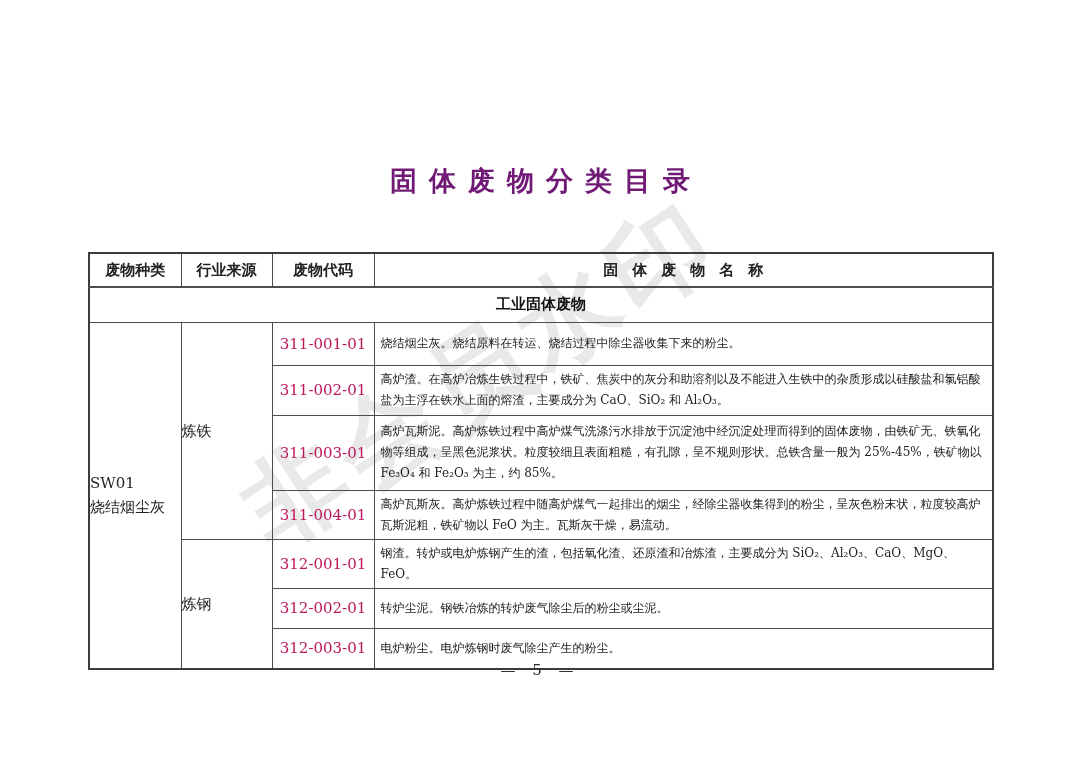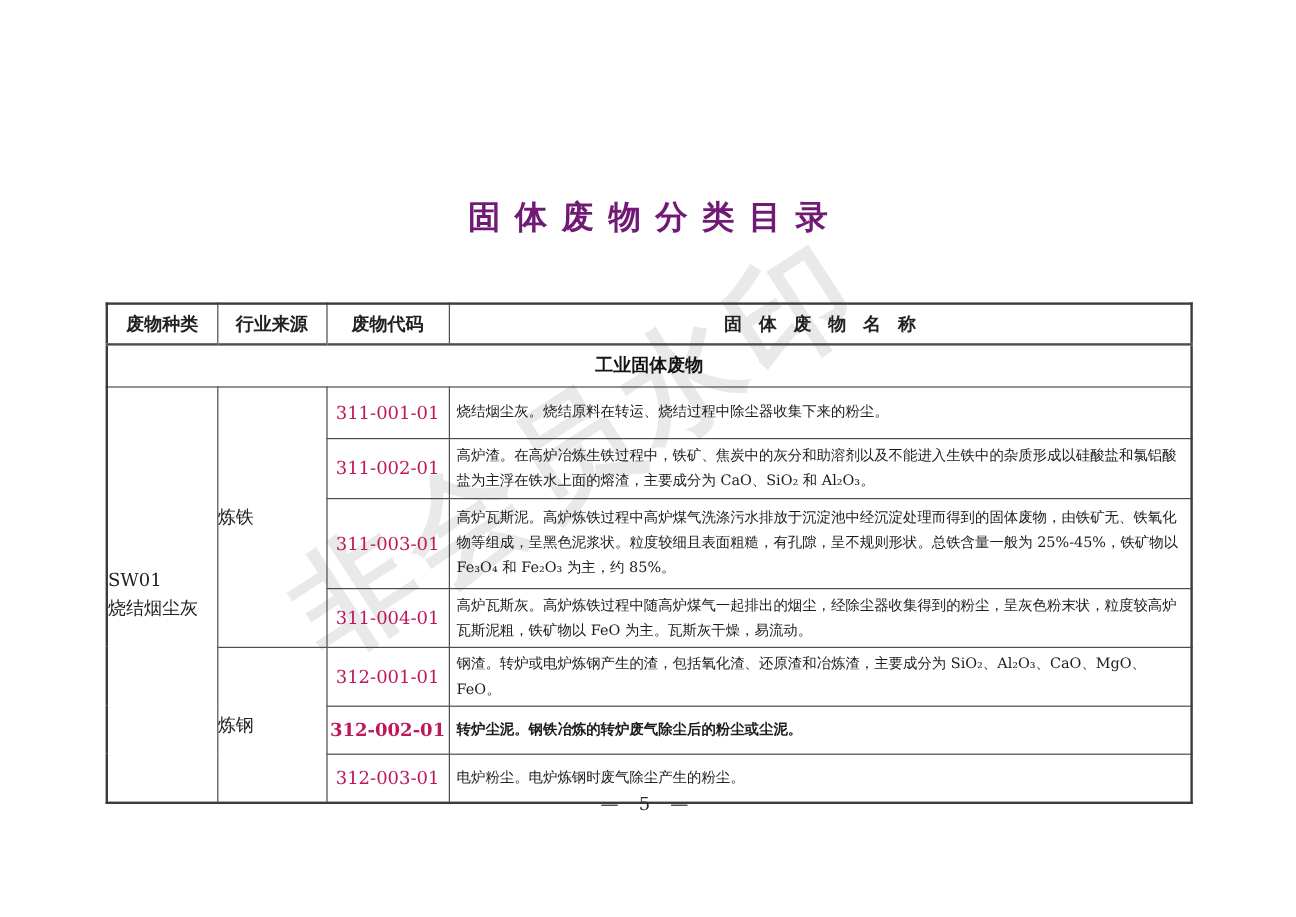--- a/index.html
+++ b/index.html
@@ -93,21 +93,21 @@
     line-height: 21px;
     padding: 3px 6px;
     text-align: left;
     color: #1c1c1c;
   }
   tr.r1 > .c-code, tr.r1 > .c-desc { height: 43px; }
   tr.r2 > .c-code, tr.r2 > .c-desc { height: 50px; }
   tr.r3 > .c-code, tr.r3 > .c-desc { height: 75px; }
   tr.r4 > .c-code, tr.r4 > .c-desc { height: 48px; }
   tr.r5 > .c-code, tr.r5 > .c-desc { height: 40px; }
-  tr.r6 > .c-code, tr.r6 > .c-desc { height: 40px; font-weight: bold; }
+  tr.r6 > .c-code, tr.r6 > .c-desc { height: 40px; }
   tr.r7 > .c-code, tr.r7 > .c-desc { height: 41px; }
   .page-number {
     position: absolute;
     top: 661px;
     left: 0;
     width: 100%;
     text-align: center;
     z-index: 1;
     font-size: 15px;
     letter-spacing: 6px;

